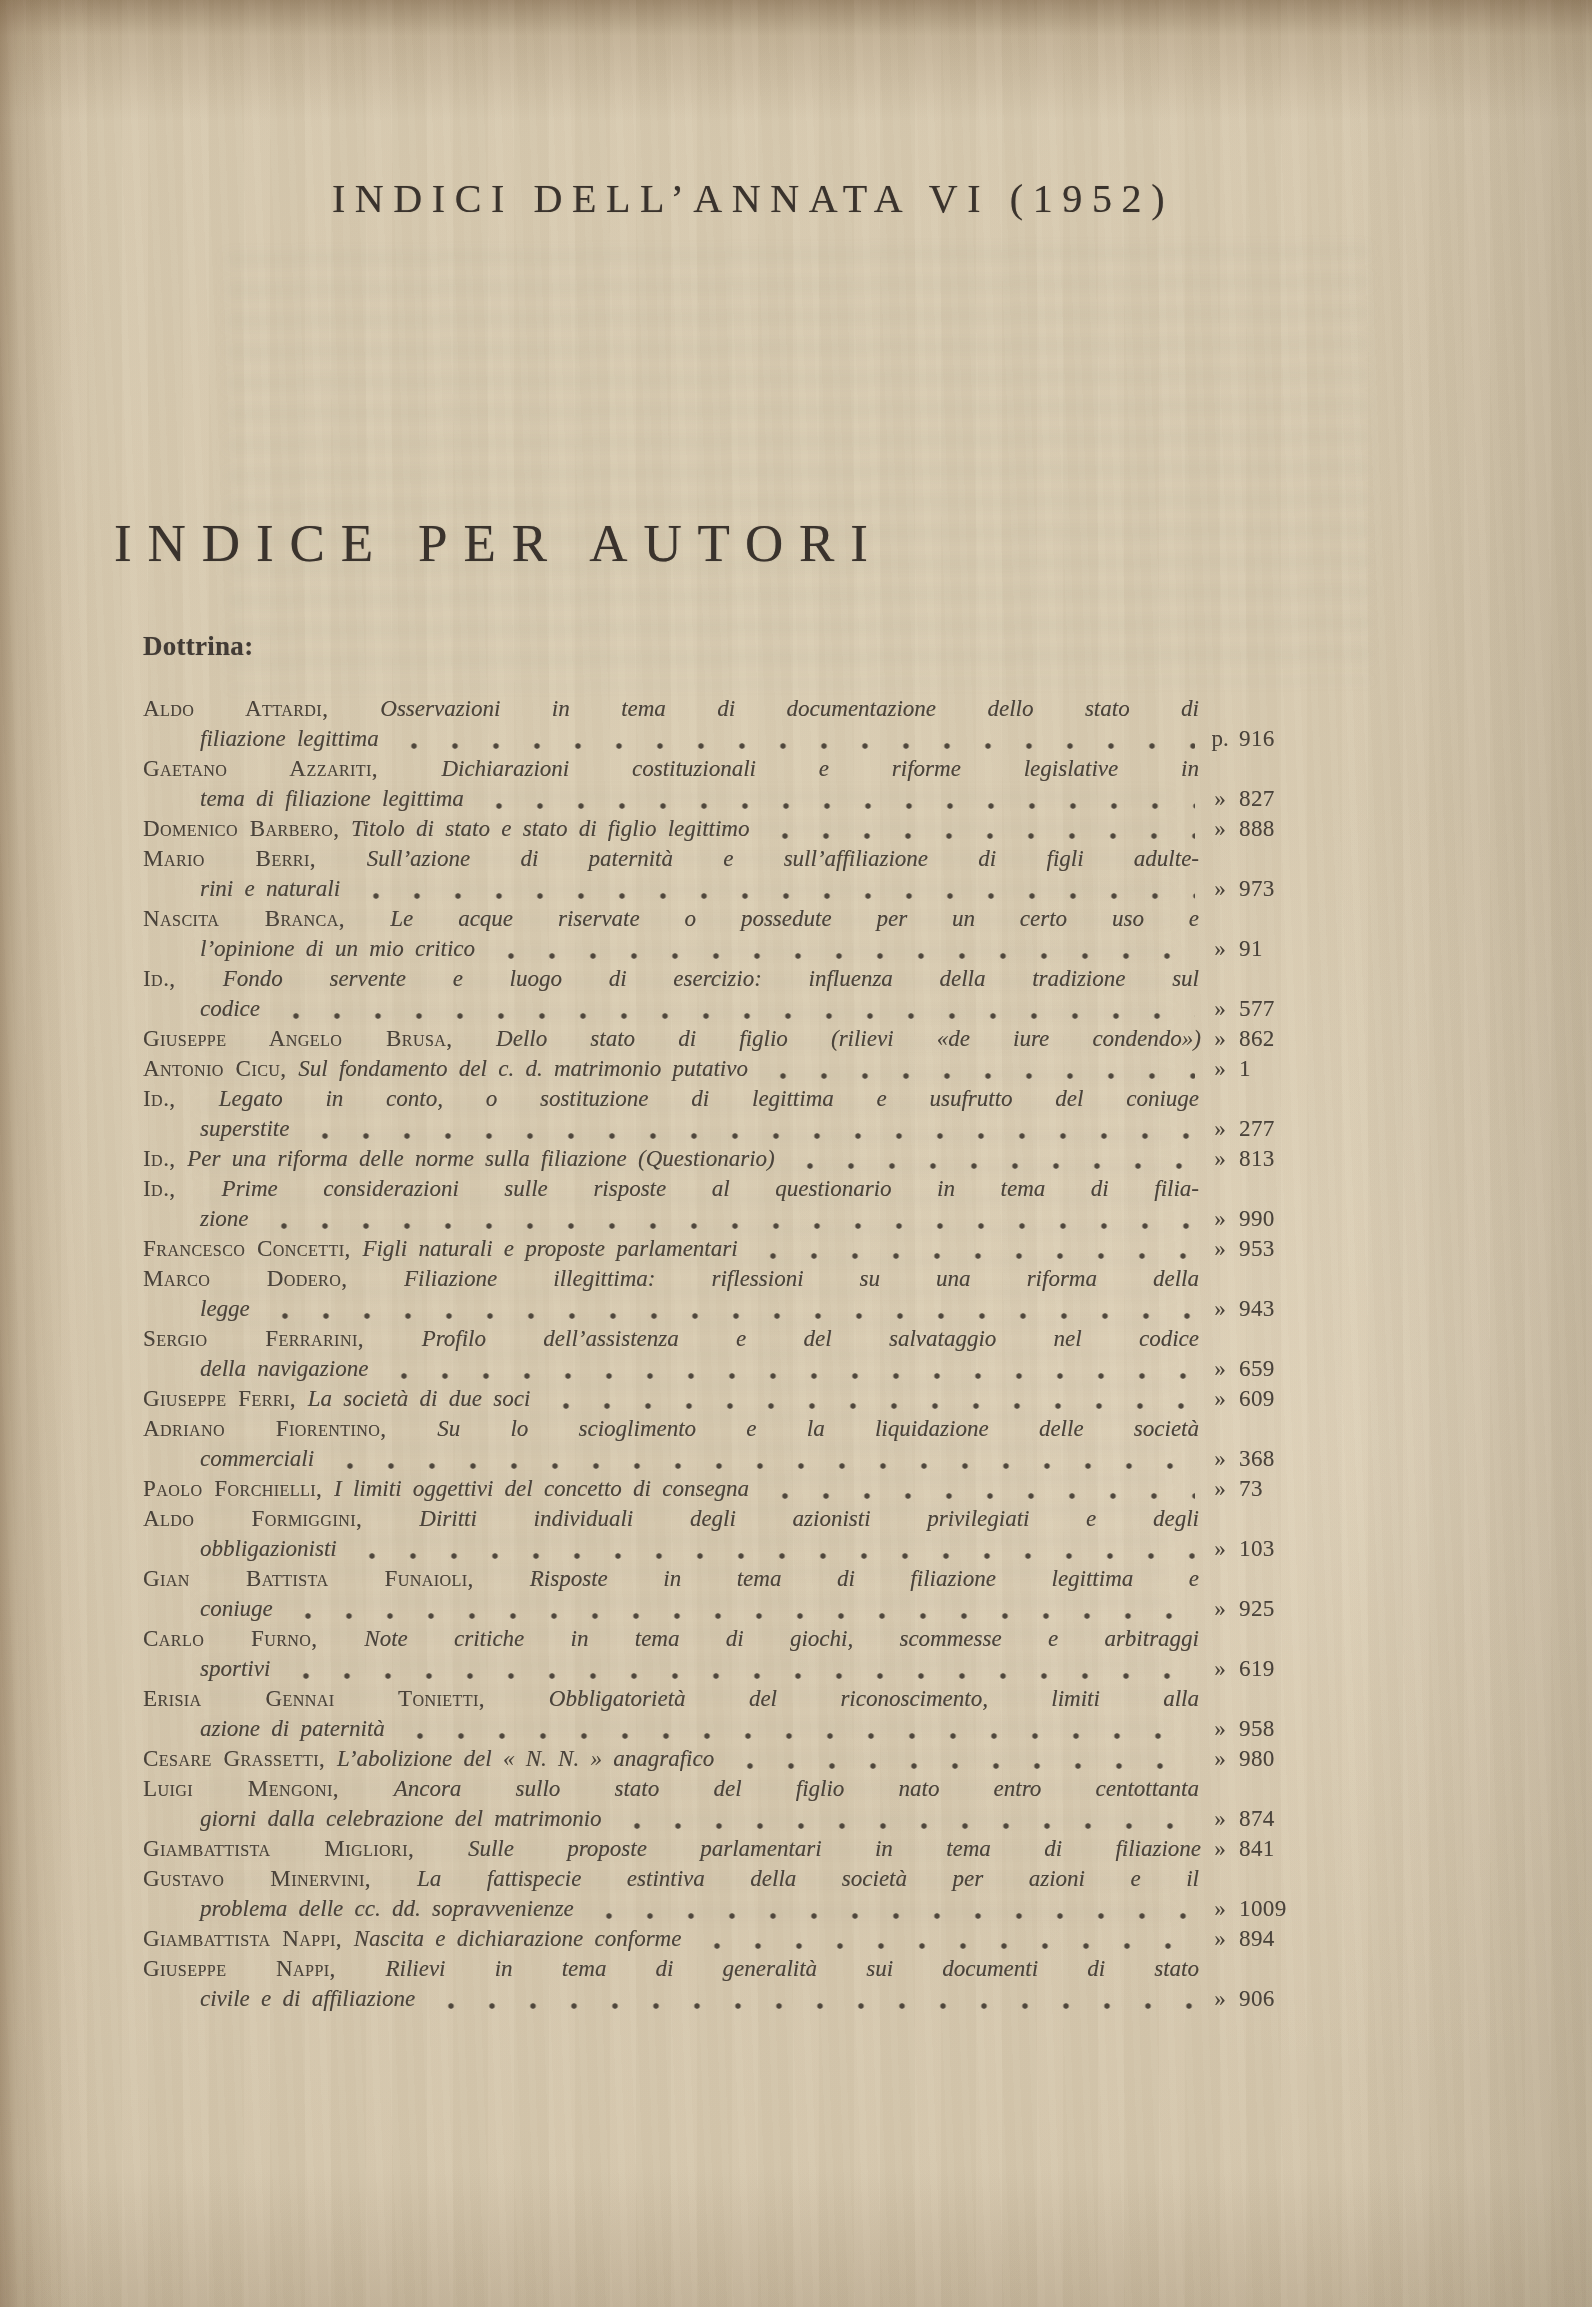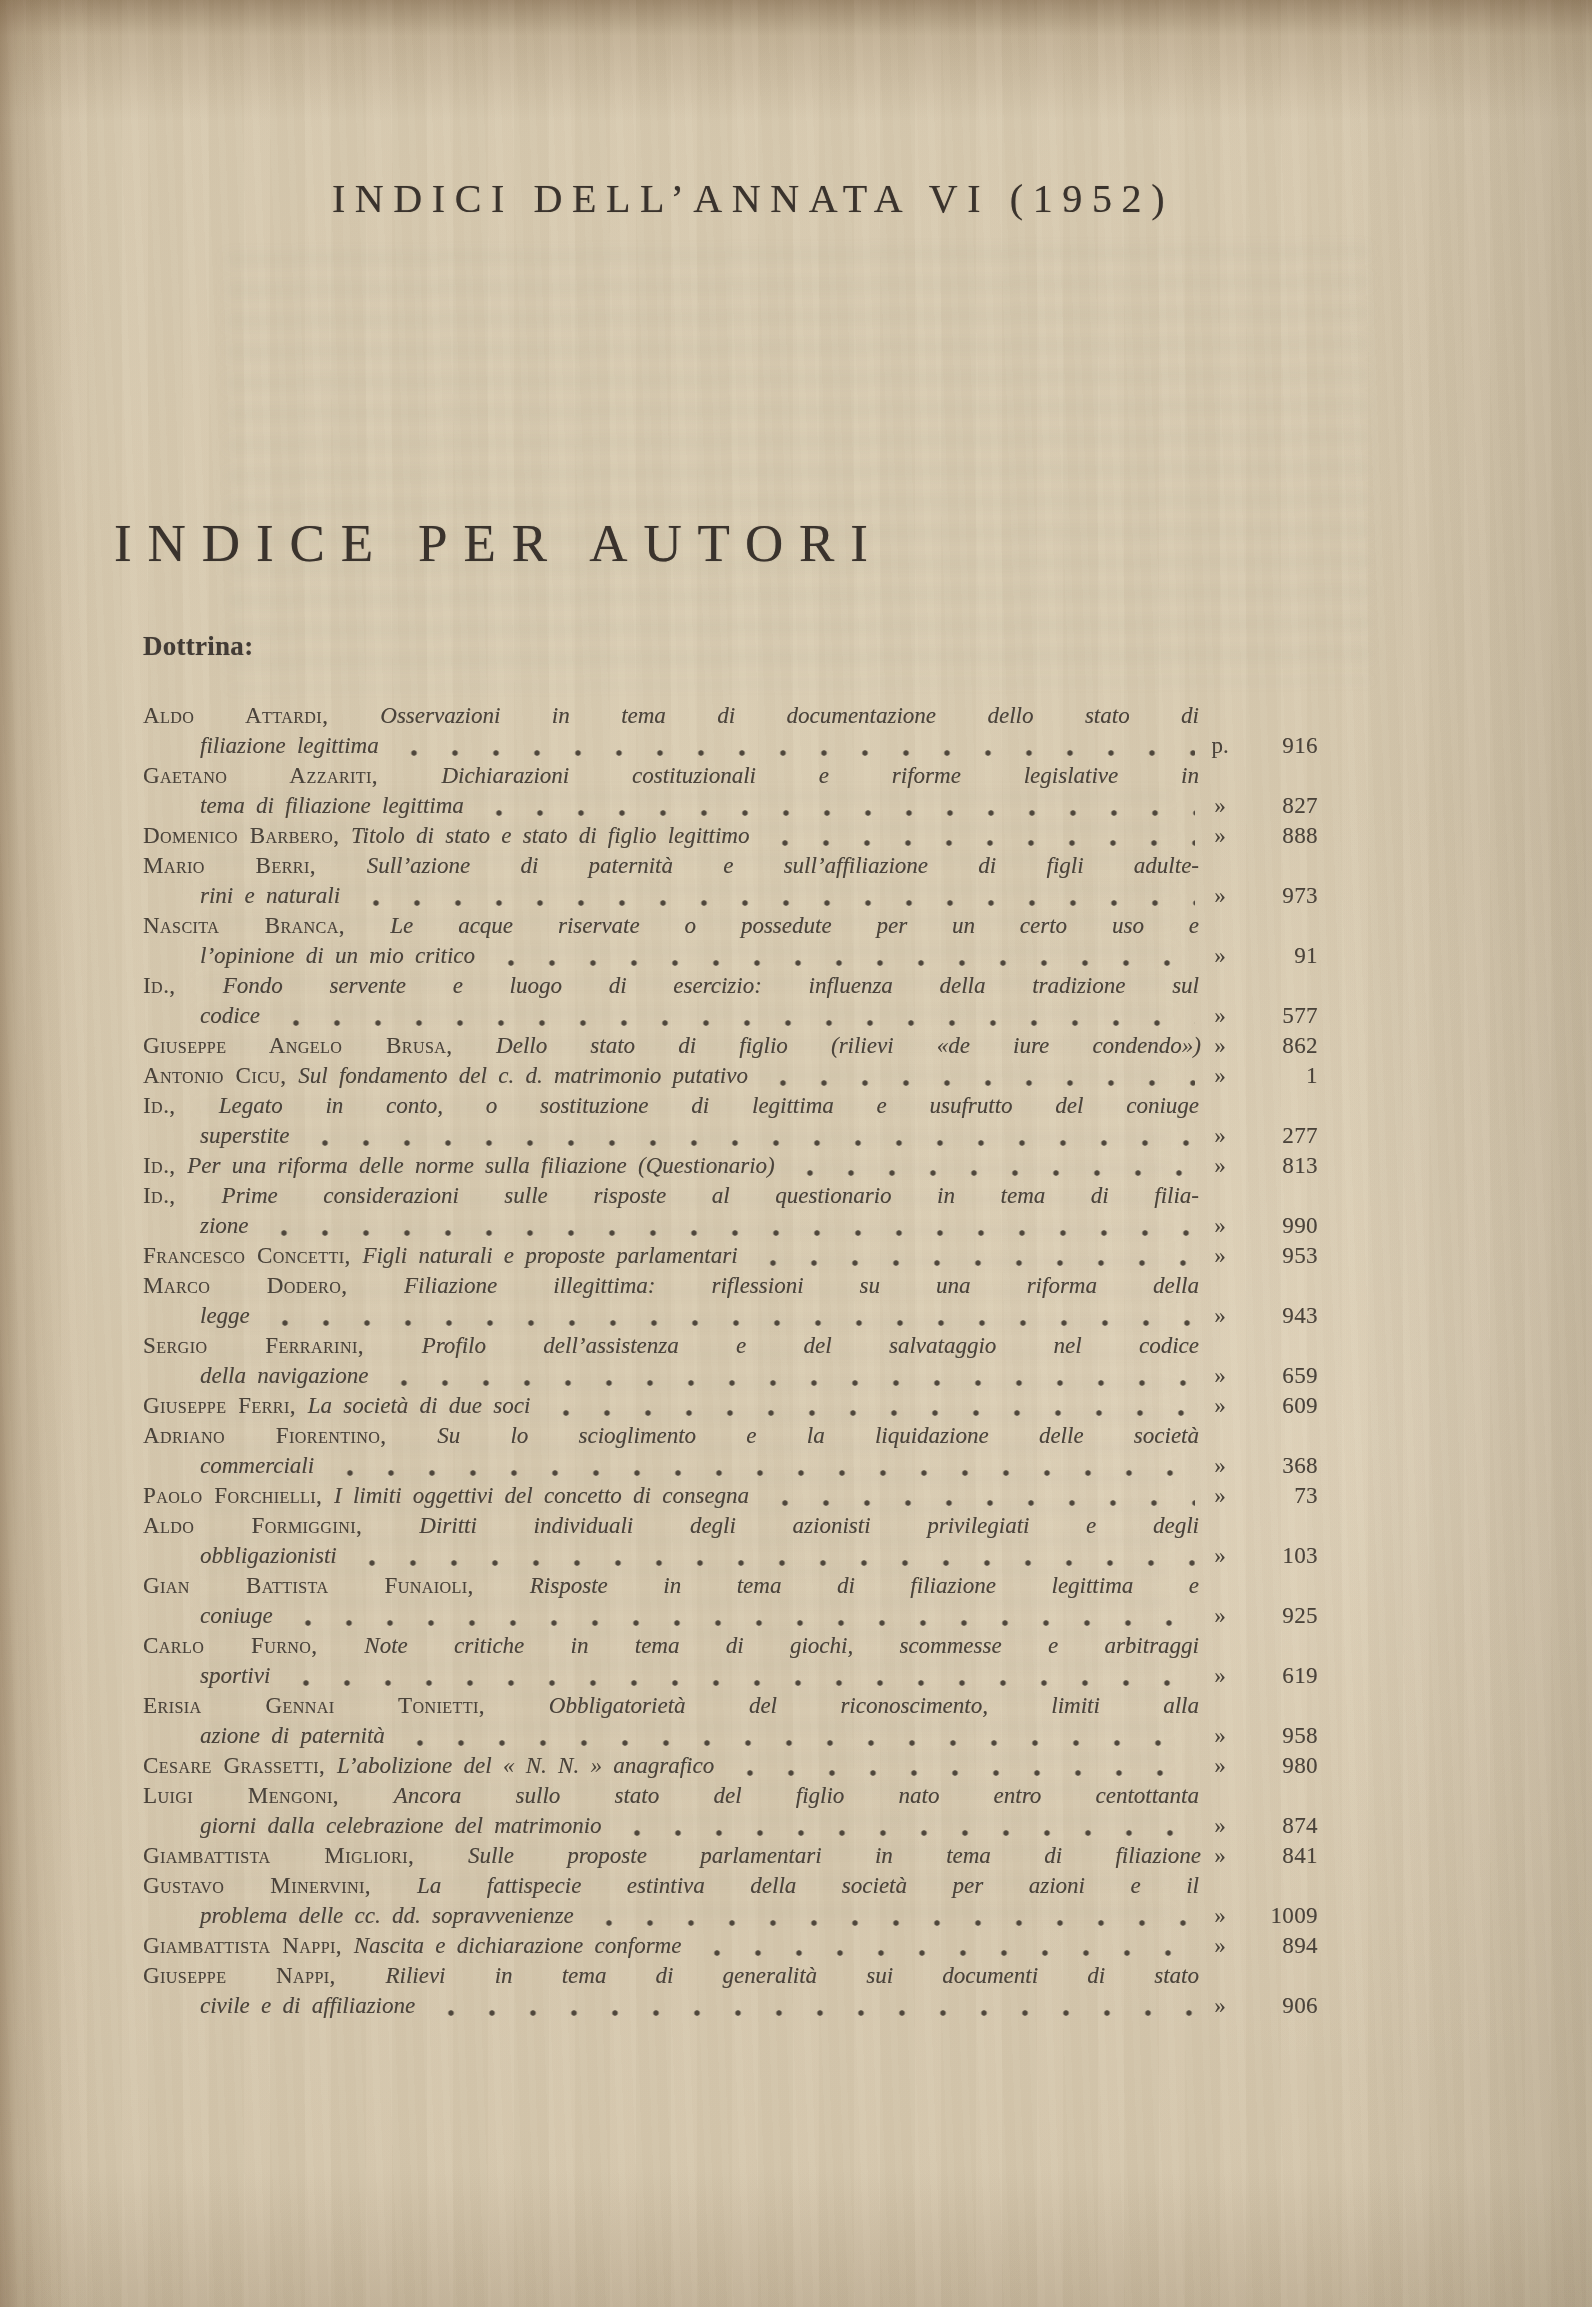--- a/index.html
+++ b/index.html
@@ -81,21 +81,20 @@
     color: #423b35;
     text-shadow: 0 0 0.8px rgba(66,59,53,.4);
   }
 
   .entries {
     position: absolute;
     left: 143px; top: 694px; width: 1175px;
     font-size: 23px;
     color: #4a433b;
     text-shadow: 0.2px 0.2px 0.6px rgba(70,60,48,.35);
-    margin-top: 7px;
   }
   .row {
     height: 30px;
     line-height: 30px;
     overflow: hidden;
   }
   .row.flex { display: flex; }
   .row.just {
     display: block;
     text-align: justify;
@@ -128,21 +127,20 @@
     background-position: 4.5px 6.8px;
     background-repeat: repeat-x;
   }
   .marker {
     flex: 0 0 38px;
     text-align: center;
     font-style: normal;
   }
   .pagenum {
     flex: 0 0 79px;
-    text-align: right;
     letter-spacing: 0.4px;
     font-family: Liberation Serif, serif;
   }
 </style>
 </head>
 <body>
 
 <div class="page">
   <div class="texture"></div>
   <div class="ghost"></div>

